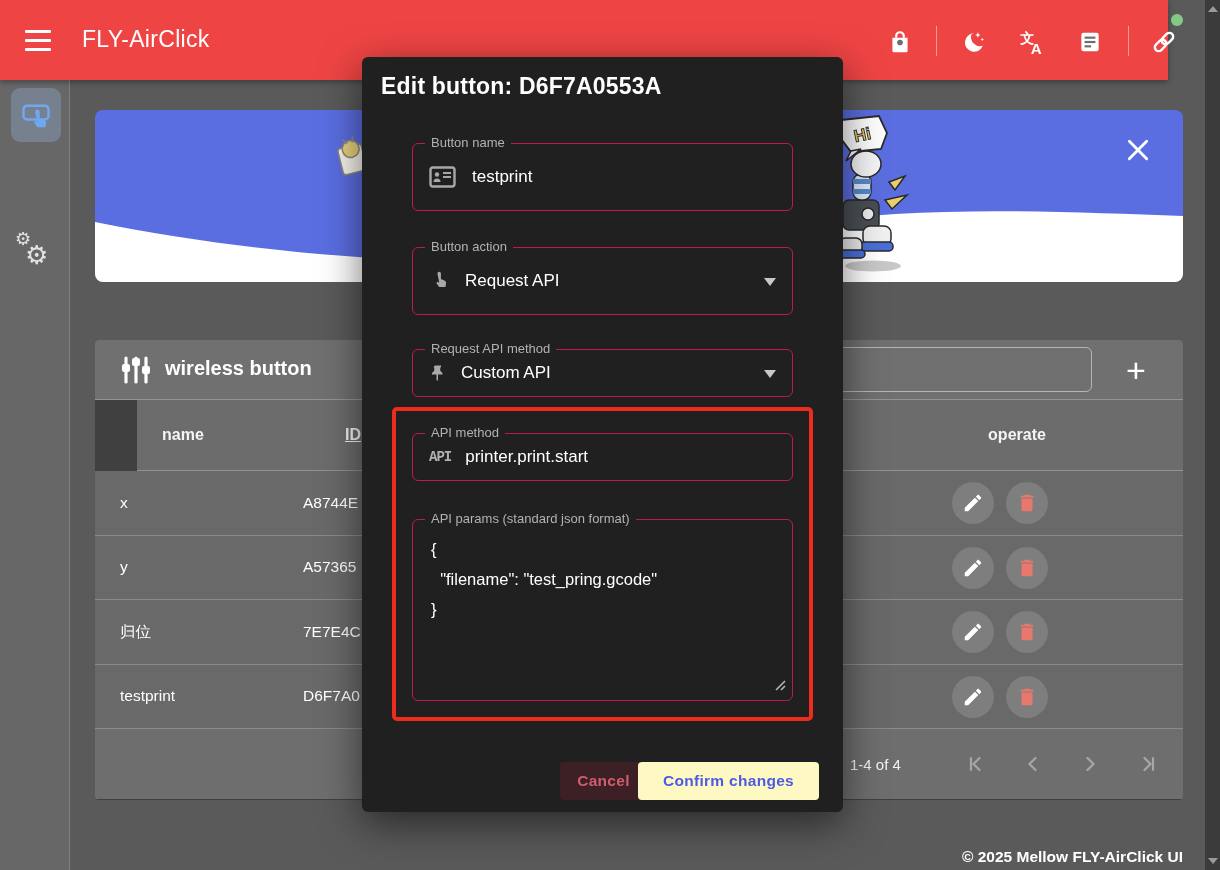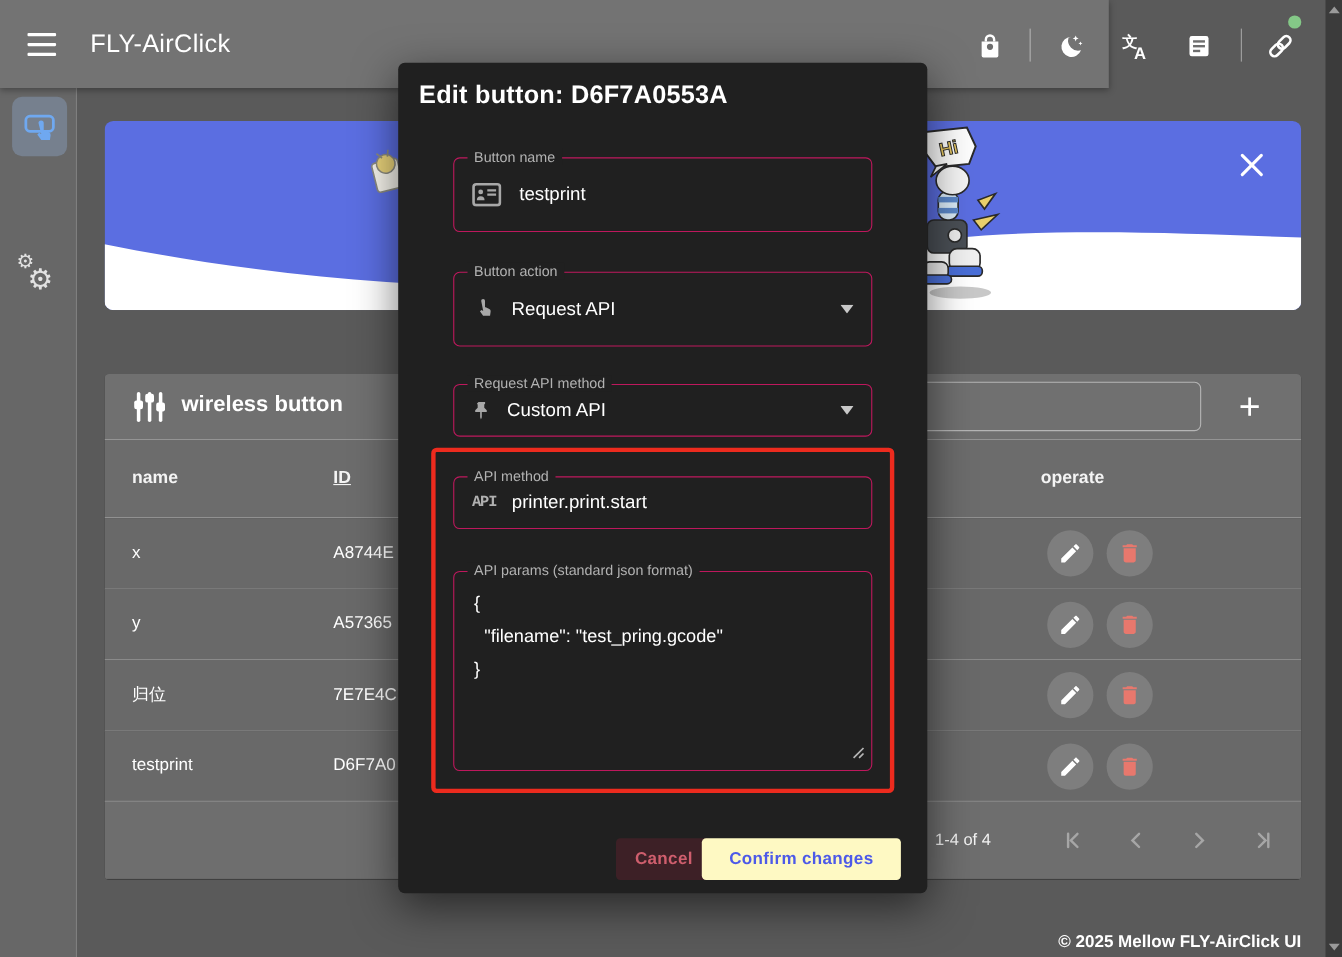--- a/index.html
+++ b/index.html
@@ -3,21 +3,21 @@
 <meta charset="utf-8">
 <style>
   html,body{margin:0;padding:0;background:#444;}
   *{box-sizing:border-box;}
   #app{
     position:relative;width:1220px;height:870px;overflow:hidden;
     background:#5a5a5a;font-family:"Liberation Sans",sans-serif;
     -webkit-font-smoothing:antialiased;
   }
   
-  .topbar{position:absolute;left:0;top:0;width:1008px;height:80px;background:#737373;
+  .topbar{position:absolute;left:0;top:0;width:1168px;height:80px;background:#ef4444;
     box-shadow:0 2px 6px rgba(0,0,0,.35);z-index:5;}
   .hamburger{position:absolute;left:25px;top:30px;width:26px;height:21px;cursor:pointer;background:none;border:none;padding:0;}
   .hamburger div{height:3px;background:#fff;border-radius:1px;margin-bottom:6px;}
   .app-title{position:absolute;left:82px;top:26px;font-size:23px;color:#fff;font-weight:500;letter-spacing:.3px;}
   .tb-icon{position:absolute;top:22px;width:40px;height:40px;display:flex;align-items:center;justify-content:center;
     background:none;border:none;padding:0;cursor:pointer;}
   .tb-divider{position:absolute;top:26px;width:1px;height:30px;background:rgba(255,255,255,.45);}
   .status-dot{position:absolute;left:1171px;top:14px;width:12px;height:12px;border-radius:50%;background:#84c887;z-index:6;}
   
   .sidebar{position:absolute;left:0;top:80px;width:70px;height:790px;background:#676767;border-right:1px solid rgba(255,255,255,.16);}
@@ -31,21 +31,21 @@
   .banner-close{position:absolute;left:1027px;top:25px;width:32px;height:32px;background:none;border:none;cursor:pointer;padding:0;}
   
   .card{position:absolute;left:95px;top:340px;width:1088px;height:460px;border-radius:4px;overflow:hidden;background:#404040;}
   .sect-head{position:relative;height:60px;background:#707070;border-bottom:1px solid rgba(255,255,255,.25);}
   .sect-title{position:absolute;left:70px;top:17px;font-size:20px;font-weight:700;color:#fff;}
   .tune-wrap{position:absolute;left:25px;top:14px;}
   .sect-input{position:absolute;left:535px;top:7px;width:462px;height:45px;border:1.5px solid #b5b5b5;border-radius:6px;
     background:transparent;color:#fff;font-size:16px;padding:0 12px;outline:none;}
   .add-btn{position:absolute;left:1018px;top:9px;width:46px;height:42px;background:none;border:none;cursor:pointer;
     color:#fff;font-size:34px;font-weight:300;line-height:40px;padding:0;}
-  .col-head{position:relative;height:71px;border-bottom:1px solid rgba(255,255,255,.25);background:#6c6c6c;}
+  .col-head{position:relative;height:71px;border-bottom:1px solid rgba(255,255,255,.25);background:#6c6c6c;margin-left:42px;}
   .col-head span{position:absolute;top:50%;transform:translateY(-50%);font-size:16px;font-weight:700;color:#f4f4f4;}
   .c-name{left:25px;} .c-id{left:208px;text-decoration:underline;}
   .c-operate{left:845px;width:70px;text-align:center;}
   .trow{position:relative;height:64.5px;border-bottom:1px solid rgba(255,255,255,.22);background:#696969;}
   .trow span{position:absolute;top:50%;transform:translateY(-50%);font-size:15.5px;font-weight:500;color:#fff;}
   .cell-name{left:25px;} .cell-id{left:208px;}
   .row-btn{position:absolute;top:11px;width:42px;height:42px;border-radius:50%;background:#7e7e7e;border:none;cursor:pointer;
     display:flex;align-items:center;justify-content:center;padding:0;}
   .edit-btn{left:857px;} .del-btn{left:911px;}
   .pag-row{position:relative;height:70px;background:#6e6e6e;}

